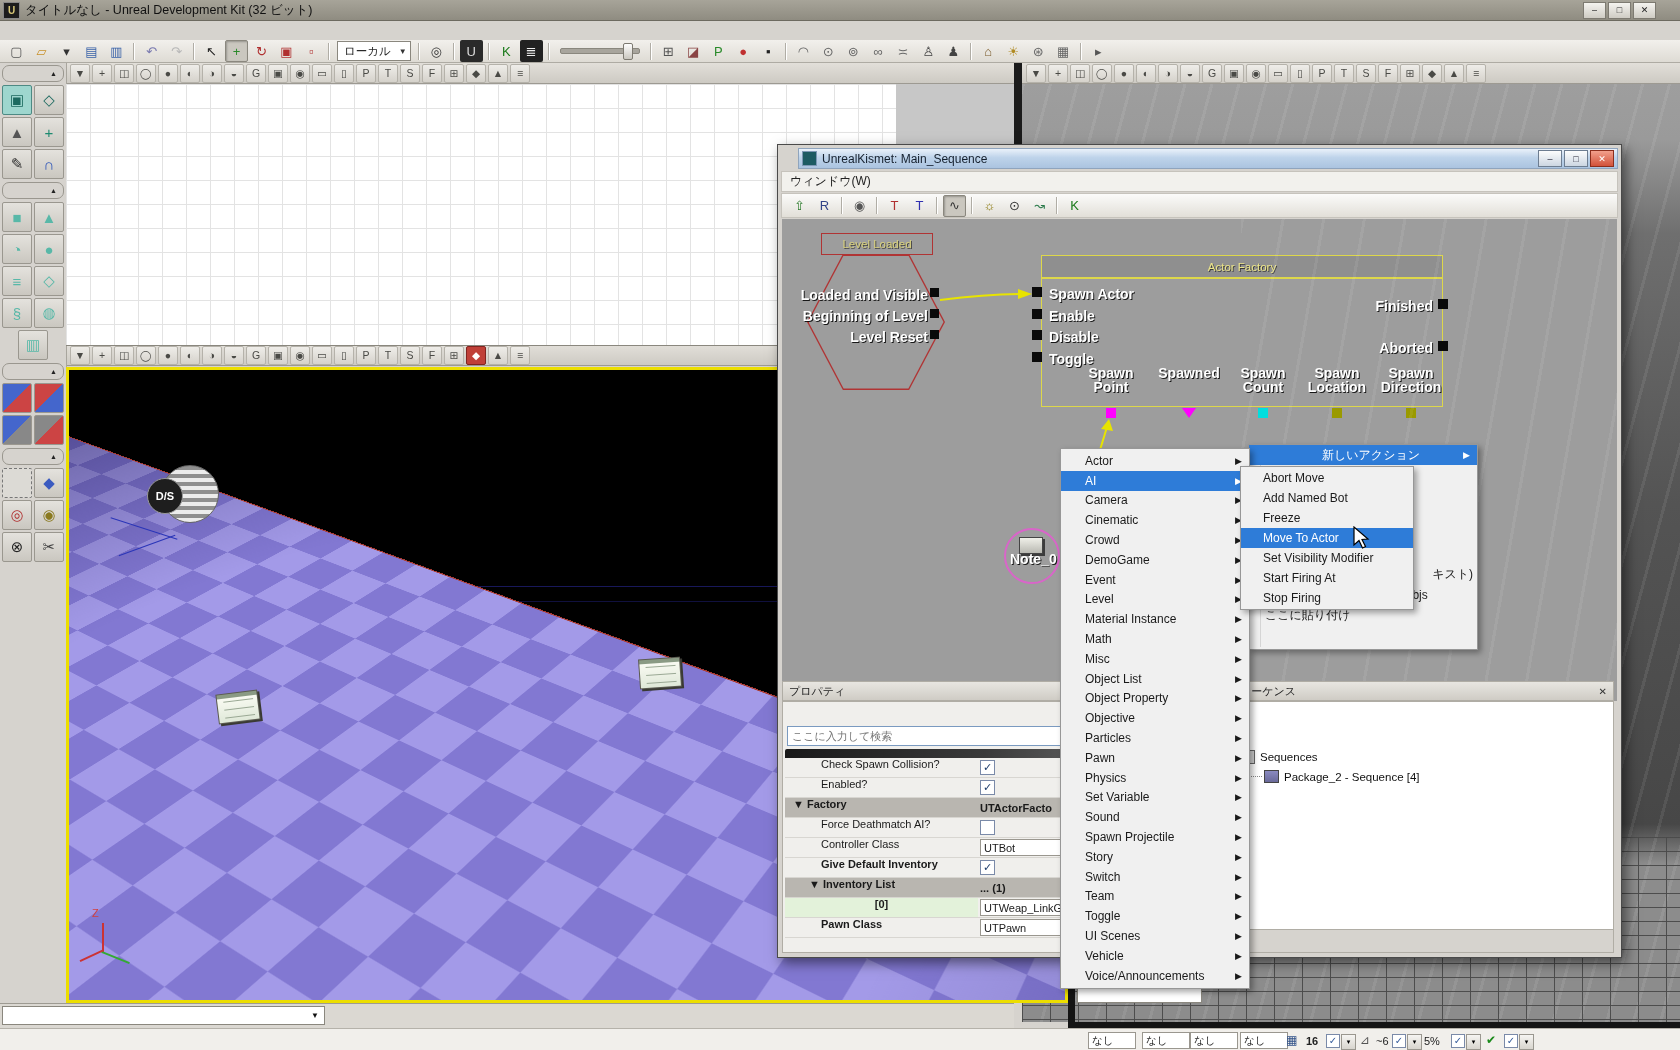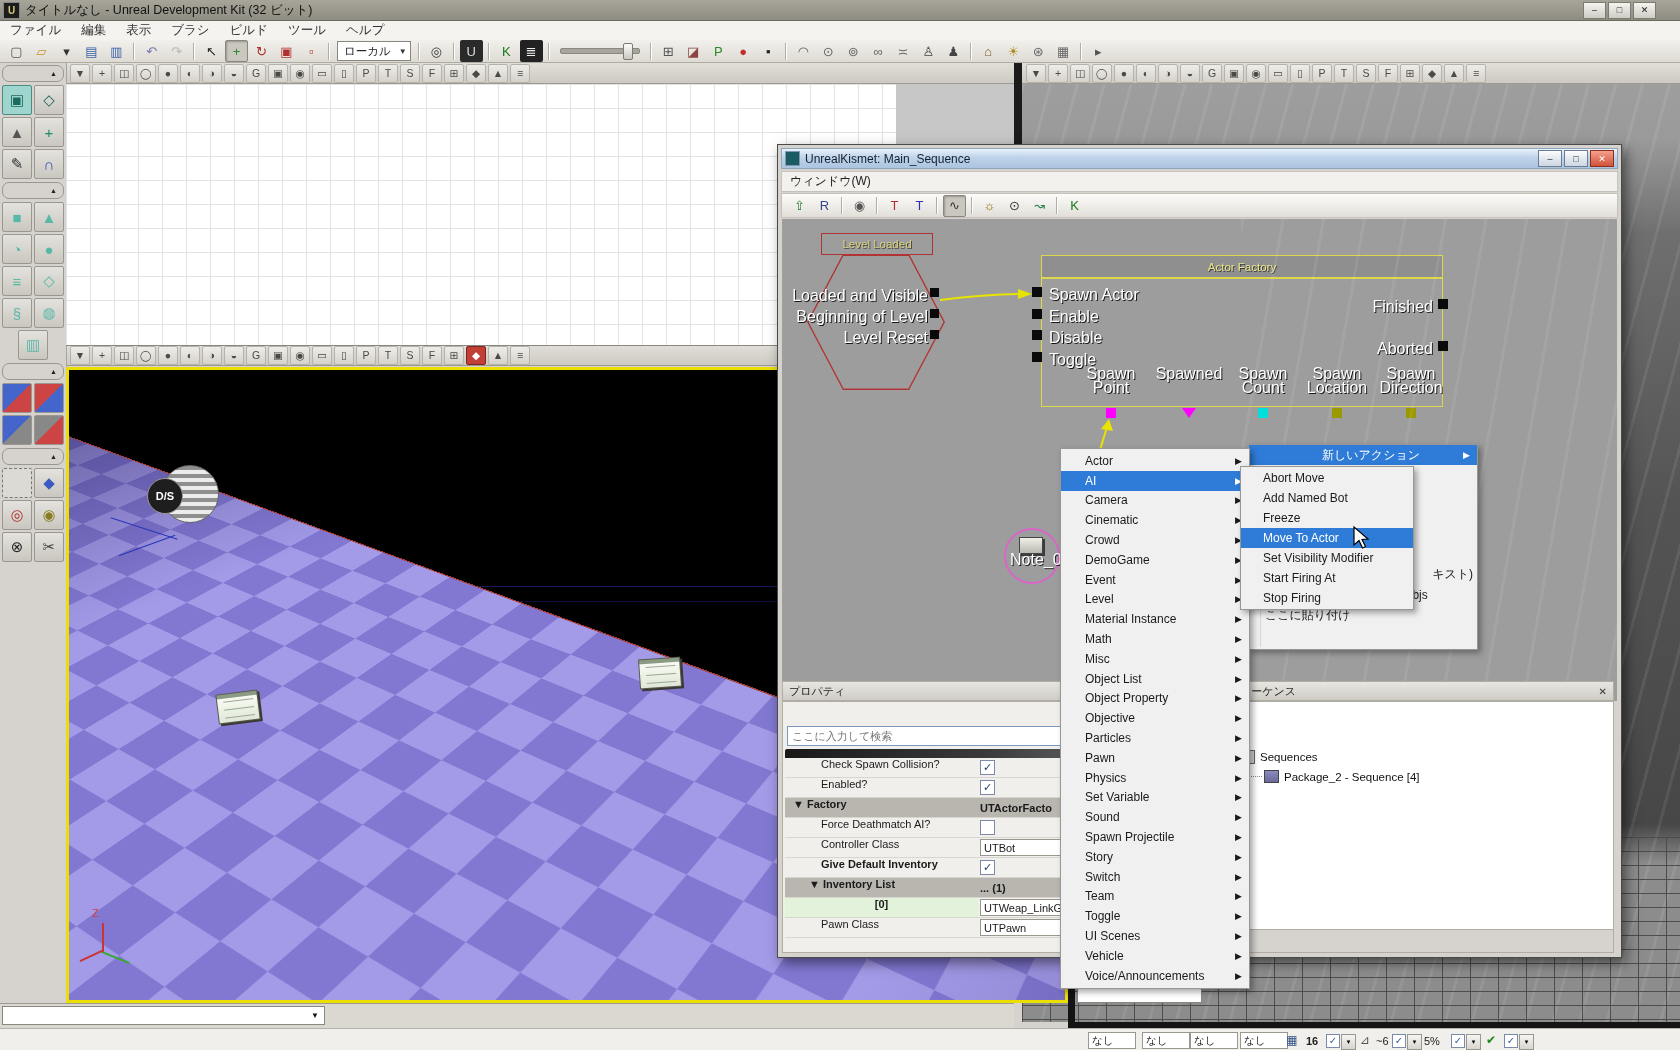--- a/index.html
+++ b/index.html
@@ -102,39 +102,39 @@
   .schk{position:absolute;top:5px;width:12px;height:12px;background:#fff;border:1px solid #7a8aa8;
     font-size:10px;color:#335a9a;line-height:11px;text-align:center;}
   .sdd{position:absolute;top:5px;width:13px;height:14px;background:linear-gradient(#f6f5f2,#d8d5ce);
     border:1px solid #9a978f;font-size:7px;}
   .smini{position:absolute;top:4px;font-size:12px;}
   .slab{position:absolute;top:6px;font-size:11px;color:#222;font-weight:bold;}
 
   
   #kismet{left:777px;top:144px;width:843px;height:812px;background:#d6d3ce;
     border:1px solid #4a4a4a;box-shadow:4px 5px 12px rgba(0,0,0,.5);z-index:10;}
-  #k-title{position:absolute;left:3px;top:3px;right:3px;height:21px;
+  #k-title{position:absolute;left:20px;top:3px;right:3px;height:21px;
     background:linear-gradient(#eaf1fa,#bed3ea 45%,#abc4e0);border:1px solid #8fa4bd;
     display:flex;align-items:center;font-size:12px;color:#15202e;box-sizing:border-box;}
   #k-logo{width:13px;height:13px;background:#1d5b63;border:1px solid #7d98b5;margin:0 5px 0 3px;}
   .kbtn{width:22px;height:15px;margin-left:2px;border:1px solid #6d7d91;font-size:9px;
     background:linear-gradient(#fdfdfd,#ccd6e2);color:#223;}
   .kbtn.close{background:linear-gradient(#f2a08c,#d2523a);color:#fff;border-color:#8c2e1c;}
   #k-menubar{position:absolute;left:3px;top:26px;right:3px;height:21px;background:#f2f1ed;
     border:1px solid #c6c3bc;display:flex;align-items:center;font-size:12px;color:#222;
     padding-left:8px;box-sizing:border-box;}
   #k-toolbar{position:absolute;left:3px;top:48px;right:3px;height:25px;
     background:linear-gradient(#fbfbfa,#e2dfd8);border:1px solid #c6c3bc;display:flex;align-items:center;
     padding-left:5px;box-sizing:border-box;}
   #k-canvas{position:absolute;left:4px;top:74px;right:4px;height:482px;background:#9d9d9d;overflow:hidden;}
   #k-canvas:after{content:"";position:absolute;left:55%;top:0;right:0;bottom:0;
     background:repeating-linear-gradient(100deg,rgba(255,255,255,.07) 0 3px,transparent 3px 40px);}
 
   
-  .nodetext{position:absolute;color:#fff;font-size:16px;text-shadow:1px 1px 0 rgba(0,0,0,.85);white-space:nowrap;}
+  .nodetext{position:absolute;color:#fff;font-size:14px;text-shadow:1px 1px 0 rgba(0,0,0,.85);white-space:nowrap;font-weight:bold;}
   .sq{position:absolute;width:9px;height:9px;background:#0a0a0a;}
   #ll-titlebox{position:absolute;left:39px;top:14px;width:110px;height:20px;background:#9d9d9d;
     border:1px solid #b03434;color:#d8d07c;font-size:11.5px;text-shadow:1px 1px 0 rgba(0,0,0,.6);}
   #ll-hex-o{position:absolute;left:25px;top:35px;width:138px;height:136px;background:#b03434;
     clip-path:polygon(26% 0,74% 0,100% 50%,74% 100%,26% 100%,0 50%);}
   #ll-hex-i{position:absolute;inset:1.5px;background:#9d9d9d;
     clip-path:polygon(26% 0,74% 0,100% 50%,74% 100%,26% 100%,0 50%);}
   #af-head{position:absolute;left:259px;top:36px;width:402px;height:23px;background:#8f8f8f;
     border:1px solid #ddd74a;color:#ece588;font-size:11.5px;text-shadow:1px 1px 0 rgba(0,0,0,.6);box-sizing:border-box;}
   #af-body{position:absolute;left:259px;top:59px;width:402px;height:129px;background:#9d9d9d;
@@ -203,29 +203,20 @@
     <div class="ctr" id="app-logo">U</div>
     <div>タイトルなし - Unreal Development Kit (32 ビット)</div>
     <div style="flex:1"></div>
     <div id="win-btns" style="display:flex;margin-right:24px;">
         <div class="winbtn ctr">‒</div>
         <div class="winbtn ctr">□</div>
         <div class="winbtn ctr">✕</div>
       </div>
   </div>
 
-  <div class="abs" id="menubar">
-      <div class="menu-item">ファイル</div>
-      <div class="menu-item">編集</div>
-      <div class="menu-item">表示</div>
-      <div class="menu-item">ブラシ</div>
-      <div class="menu-item">ビルド</div>
-      <div class="menu-item">ツール</div>
-      <div class="menu-item">ヘルプ</div>
-    </div>
 
   <div class="abs" id="toolbar">
       <div class="tbi ctr" style="color: rgb(85, 85, 85);">▢</div>
       <div class="tbi ctr" style="color: rgb(200, 145, 44);">▱</div>
       <div class="tbi ctr" style="color: rgb(51, 51, 51);">▾</div>
       <div class="tbi ctr" style="color: rgb(58, 98, 168);">▤</div>
       <div class="tbi ctr" style="color: rgb(58, 98, 168);">▥</div>
       <div class="tsep"></div>
       <div class="tbi ctr" style="color: rgb(122, 122, 176);">↶</div>
       <div class="tbi ctr" style="color: rgb(184, 184, 184);">↷</div>
@@ -570,21 +561,21 @@
               <span style="font-weight: bold;">... (1)</span>
             </div>
           </div>
           <div class="prow">
             <div class="lbl idxlbl" style="font-weight: bold; text-align: center; padding-left: 0px;">[0]</div>
             <div class="val">
               <div class="pfield">UTWeap_LinkG</div>
             </div>
           </div>
           <div class="prow">
-            <div class="lbl ind" style="font-weight: normal;">Pawn Class</div>
+            <div class="lbl ind" style="font-weight: bold;">Pawn Class</div>
             <div class="val">
               <div class="pfield">UTPawn</div>
             </div>
           </div>
           <div class="prow">
             <div class="lbl"></div>
             <div class="val"></div>
           </div>
         </div>
     </div>

